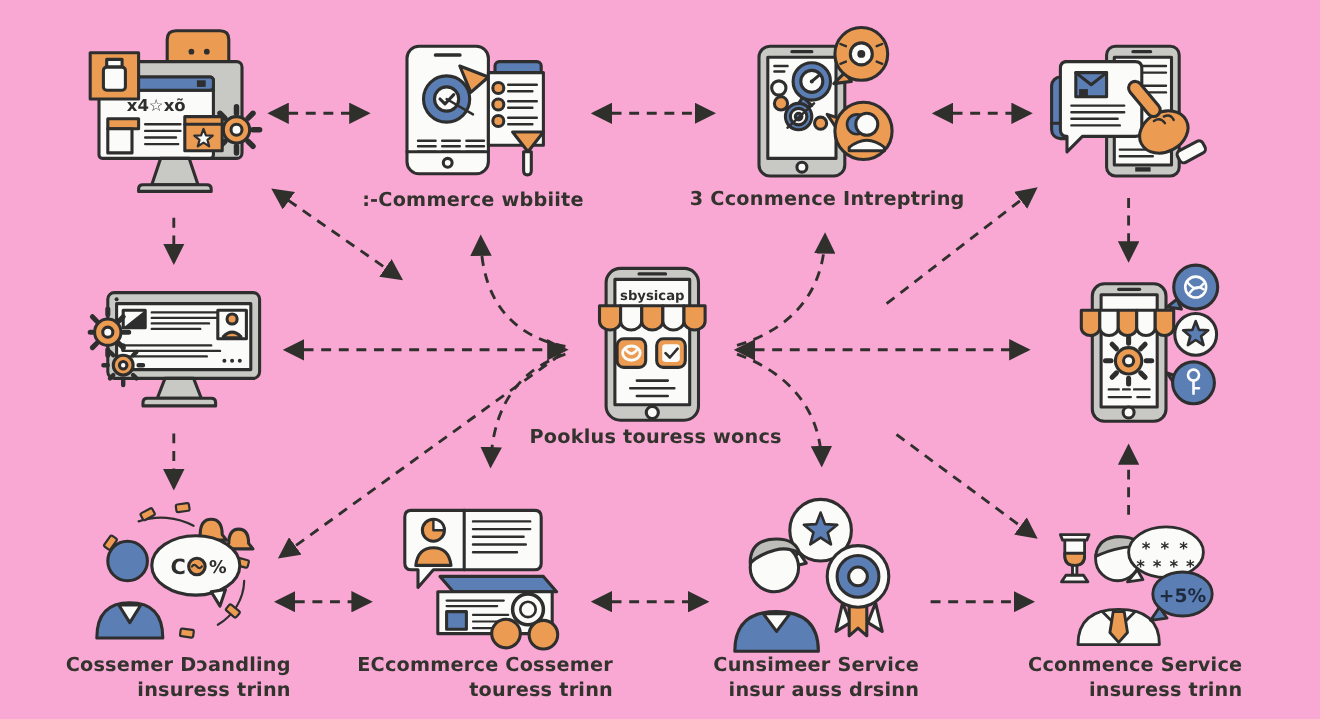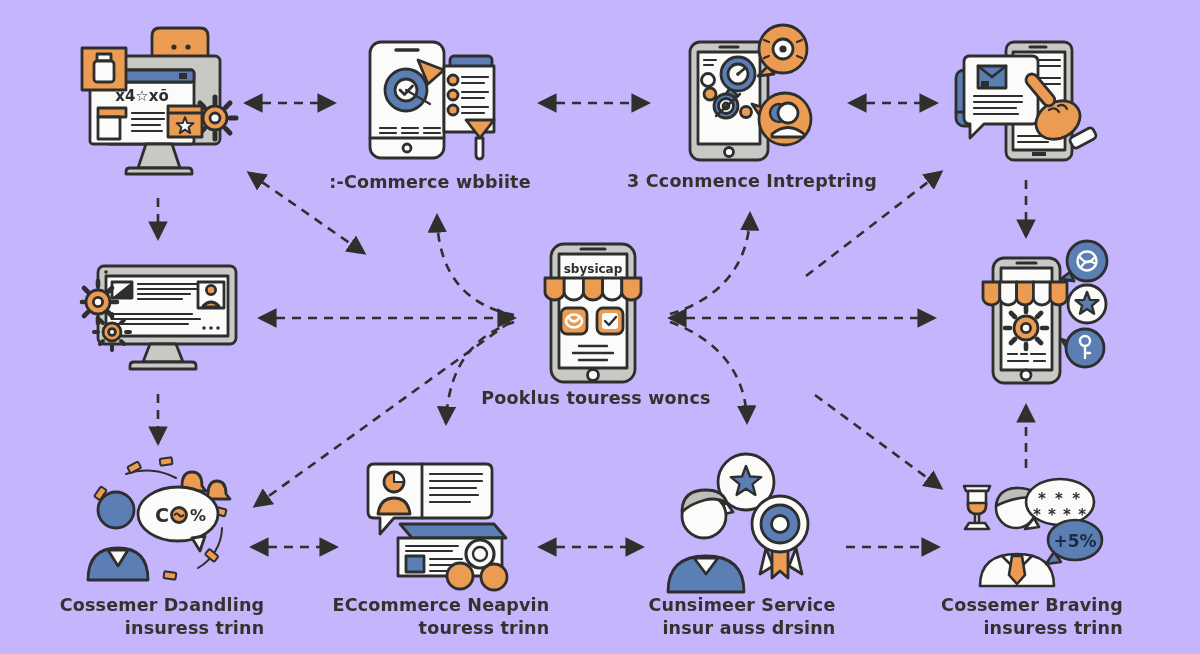--- a/index.html
+++ b/index.html
@@ -1,16 +1,16 @@
 <!DOCTYPE html>
 <html><head>
 <meta charset="utf-8">
 <style>
   html,body{margin:0;padding:0;background:#ECEBE6;}
-  .stage{position:relative;width:1200px;height:654px;background:#c4b5fd;overflow:hidden;
+  .stage{position:relative;width:1200px;height:654px;background:#f9a8d4;overflow:hidden;
          font-family:"DejaVu Sans",sans-serif;}
   .icon{position:absolute;}
   .lbl{position:absolute;transform:translateX(-50%);text-align:right;white-space:nowrap;
        font:700 17.5px/1.32 "DejaVu Sans",sans-serif;color:#33332E;letter-spacing:.2px;}
   svg{display:block;overflow:visible;}
   svg text{font-family:"DejaVu Sans",sans-serif;font-weight:700;}
   .arrows{position:absolute;left:0;top:0;}
 </style>
 </head>
 <body>
@@ -402,25 +402,25 @@
     <span>3 Cconmence Intreptring</span>
   </div>
   <div class="lbl" style="left:596px;top:387px">
     <span>Pooklus touress woncs</span>
   </div>
   <div class="lbl" style="left:162px;top:594px">
     <div>Cossemer Dɔandling</div>
     <div>insuress trinn</div>
   </div>
   <div class="lbl" style="left:441px;top:594px">
-    <div>ECcommerce Neapvin</div>
+    <div>ECcommerce Cossemer</div>
     <div>touress trinn</div>
   </div>
   <div class="lbl" style="left:742px;top:594px">
     <div>Cunsimeer Service</div>
     <div>insur auss drsinn</div>
   </div>
   <div class="lbl" style="left:1032px;top:594px">
-    <div>Cossemer Braving</div>
+    <div>Cconmence Service</div>
     <div>insuress trinn</div>
   </div>
 
 </div>
 
 </body></html>

